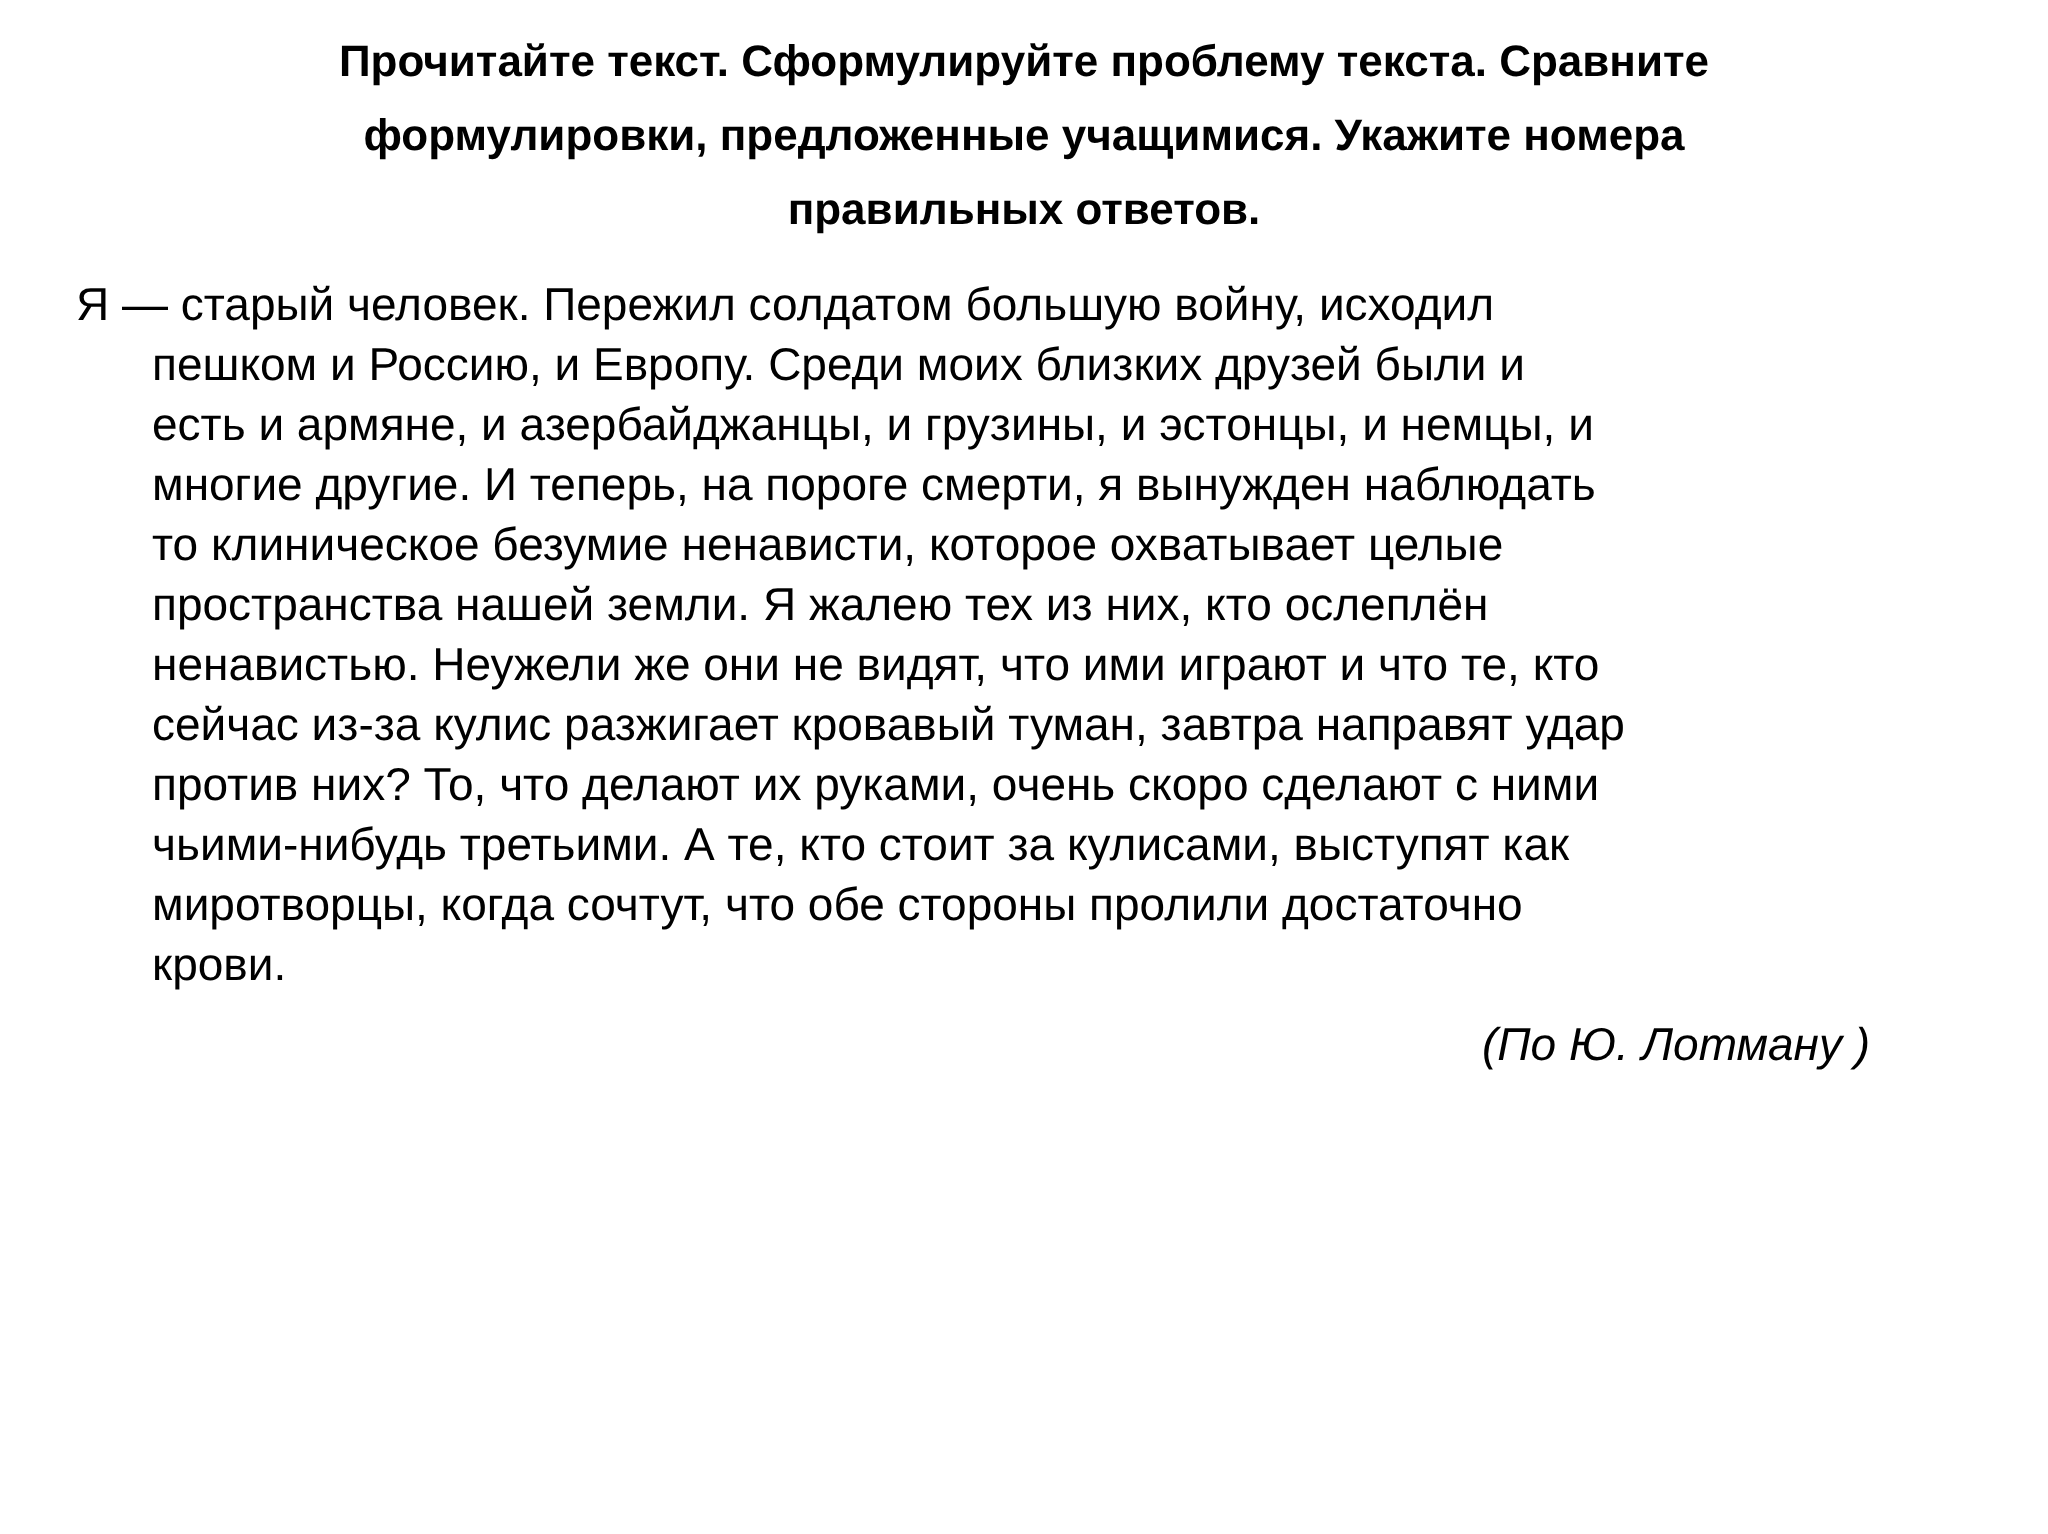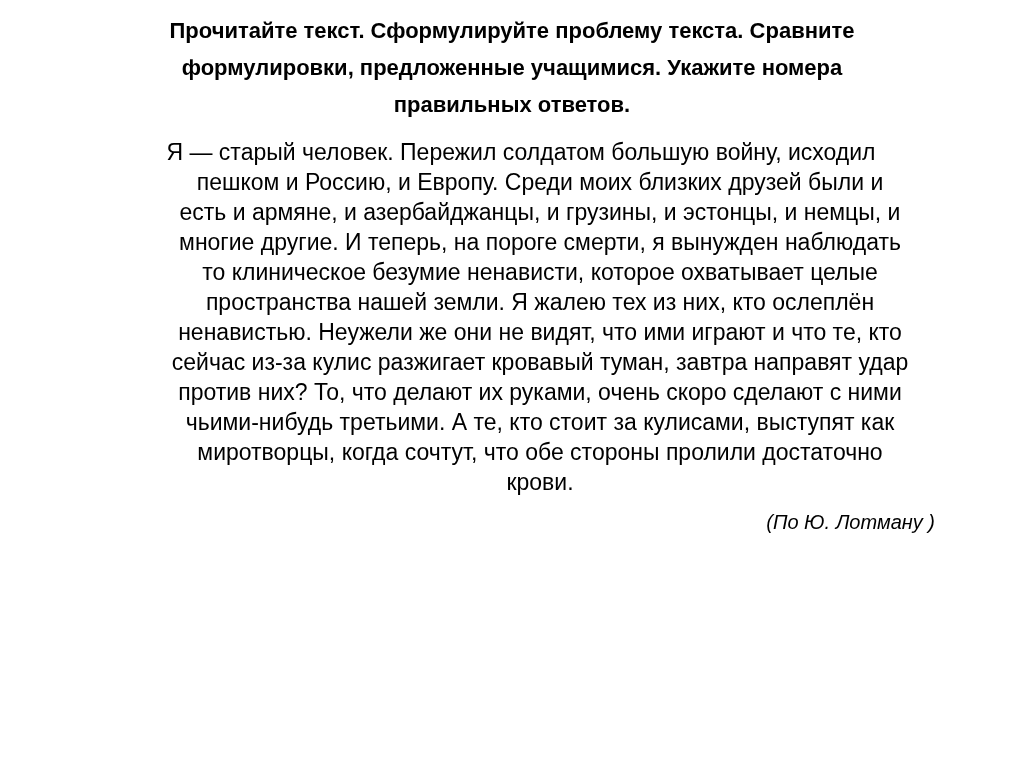--- a/index.html
+++ b/index.html
@@ -29,24 +29,23 @@
     .text-body {
       margin-top: 14px;
     }
     .para {
       font-size: 23px;
       line-height: 30px;
       margin: 0 20px 10px 0;
       padding-left: 76px;   
       text-indent: -38px;   
       white-space: pre-line;
-      text-align: center;
     }
     .attribution {
-      font-size: 20px;
+      font-size: 23px;
       font-style: italic;
       line-height: 30px;
       text-align: right;
       padding-right: 89px;
       margin: 5px 0 0 12px;
     }
   </style>
 </head>
 <body>
 

